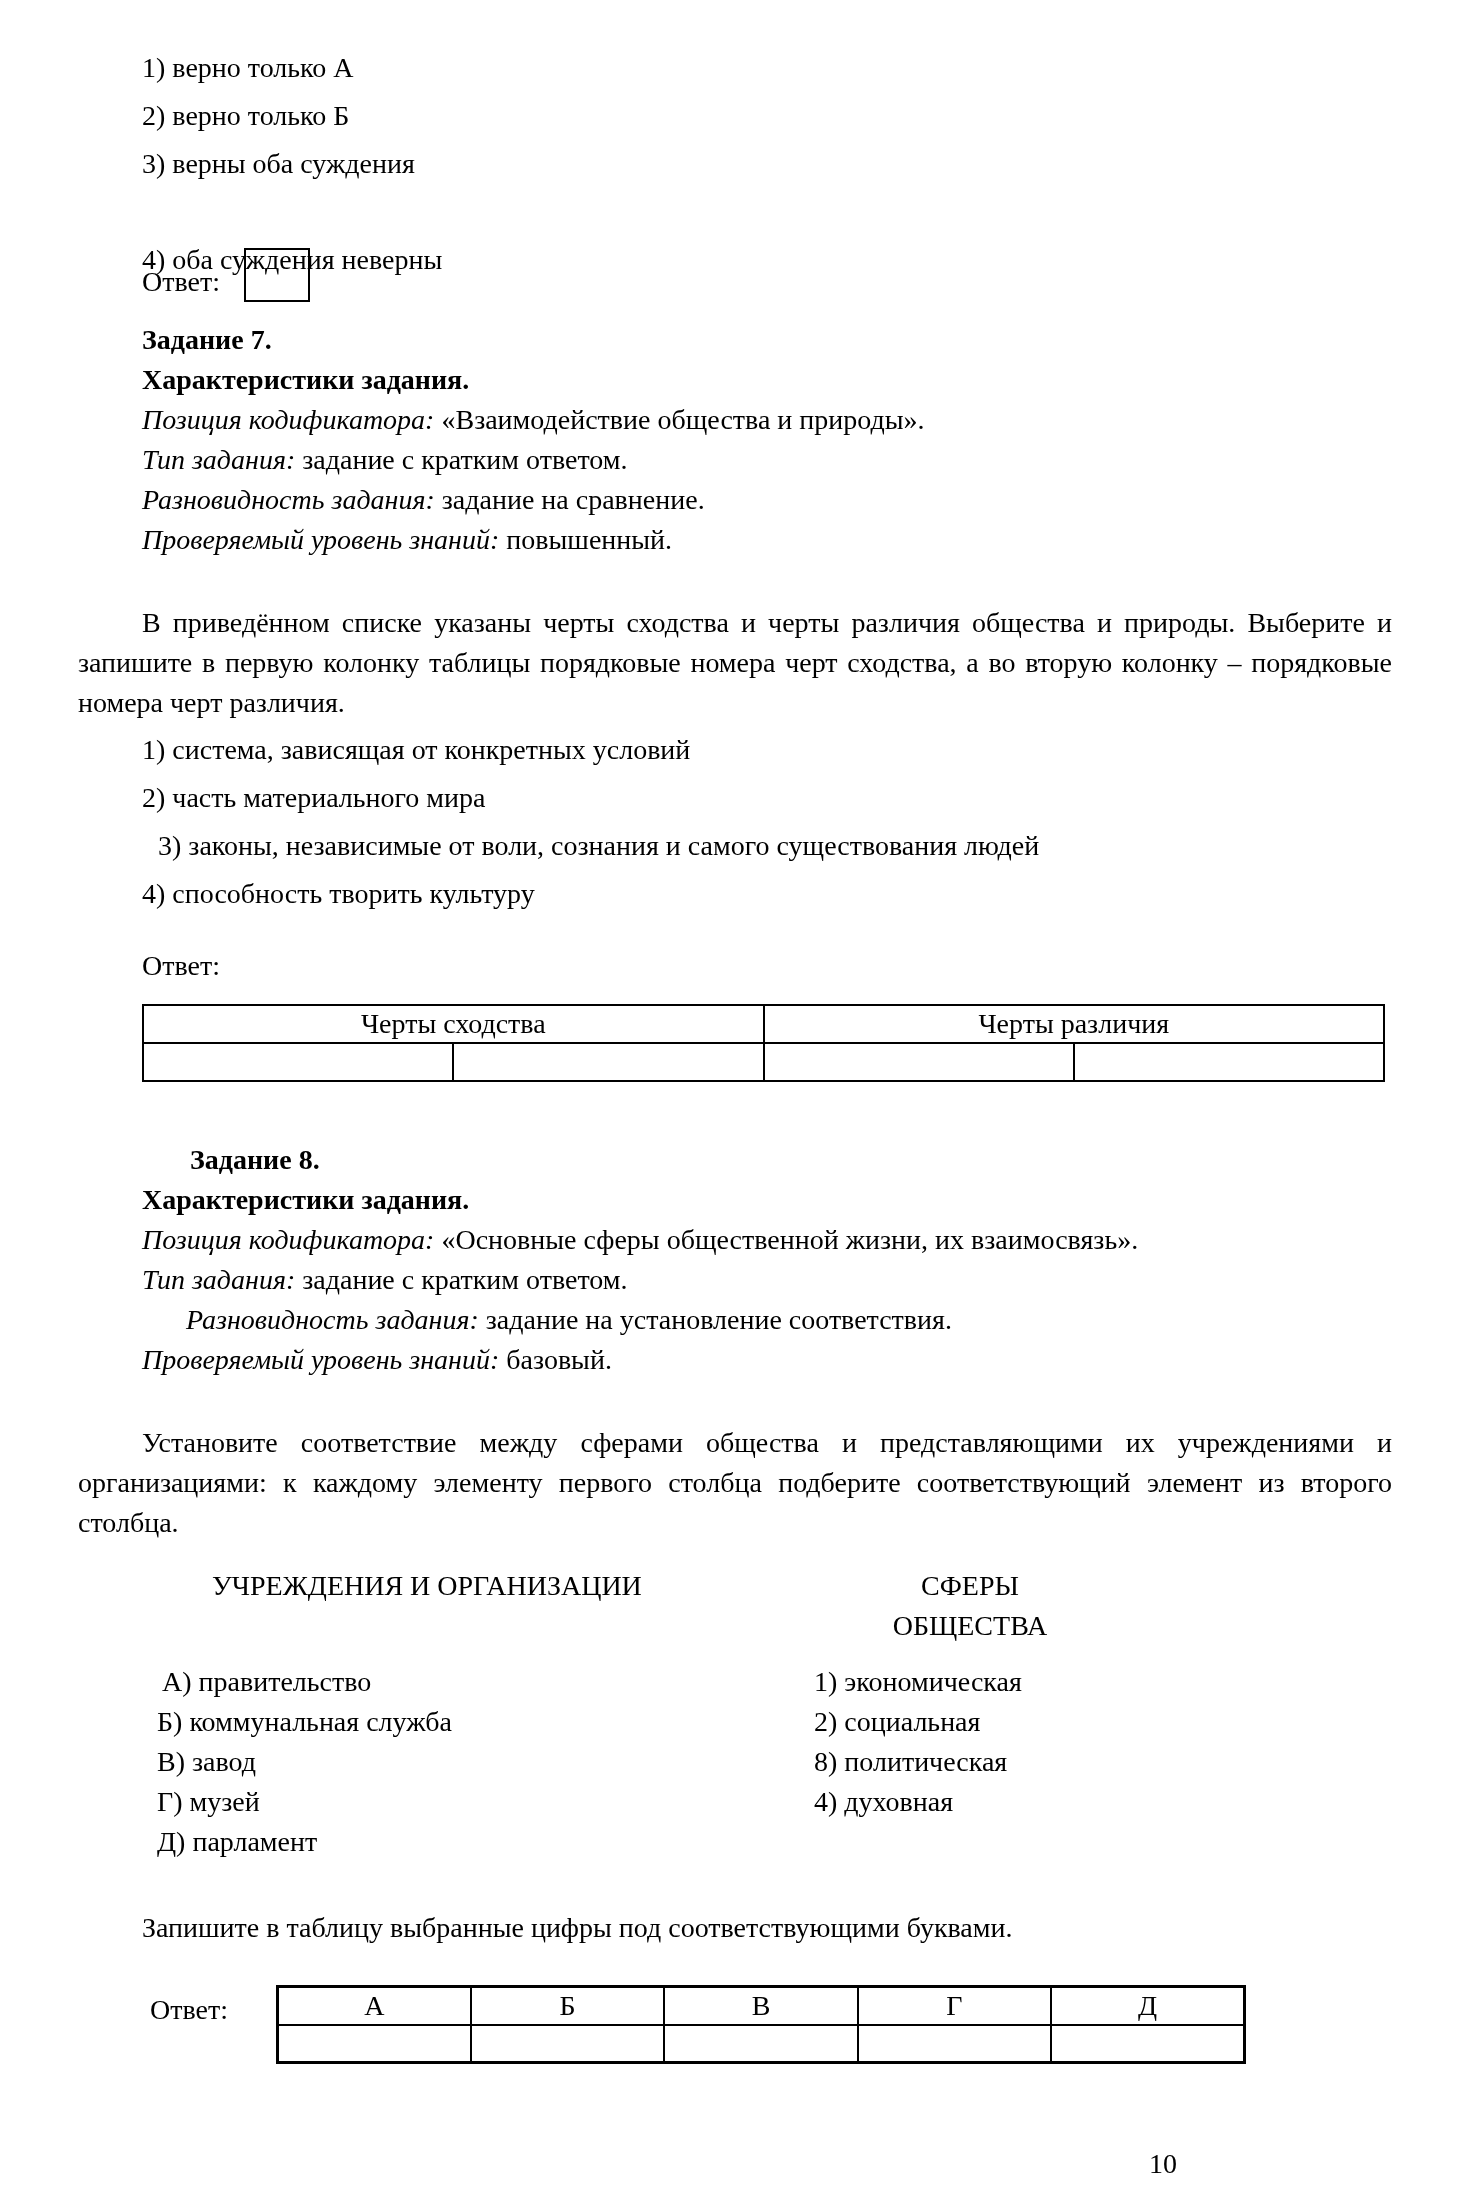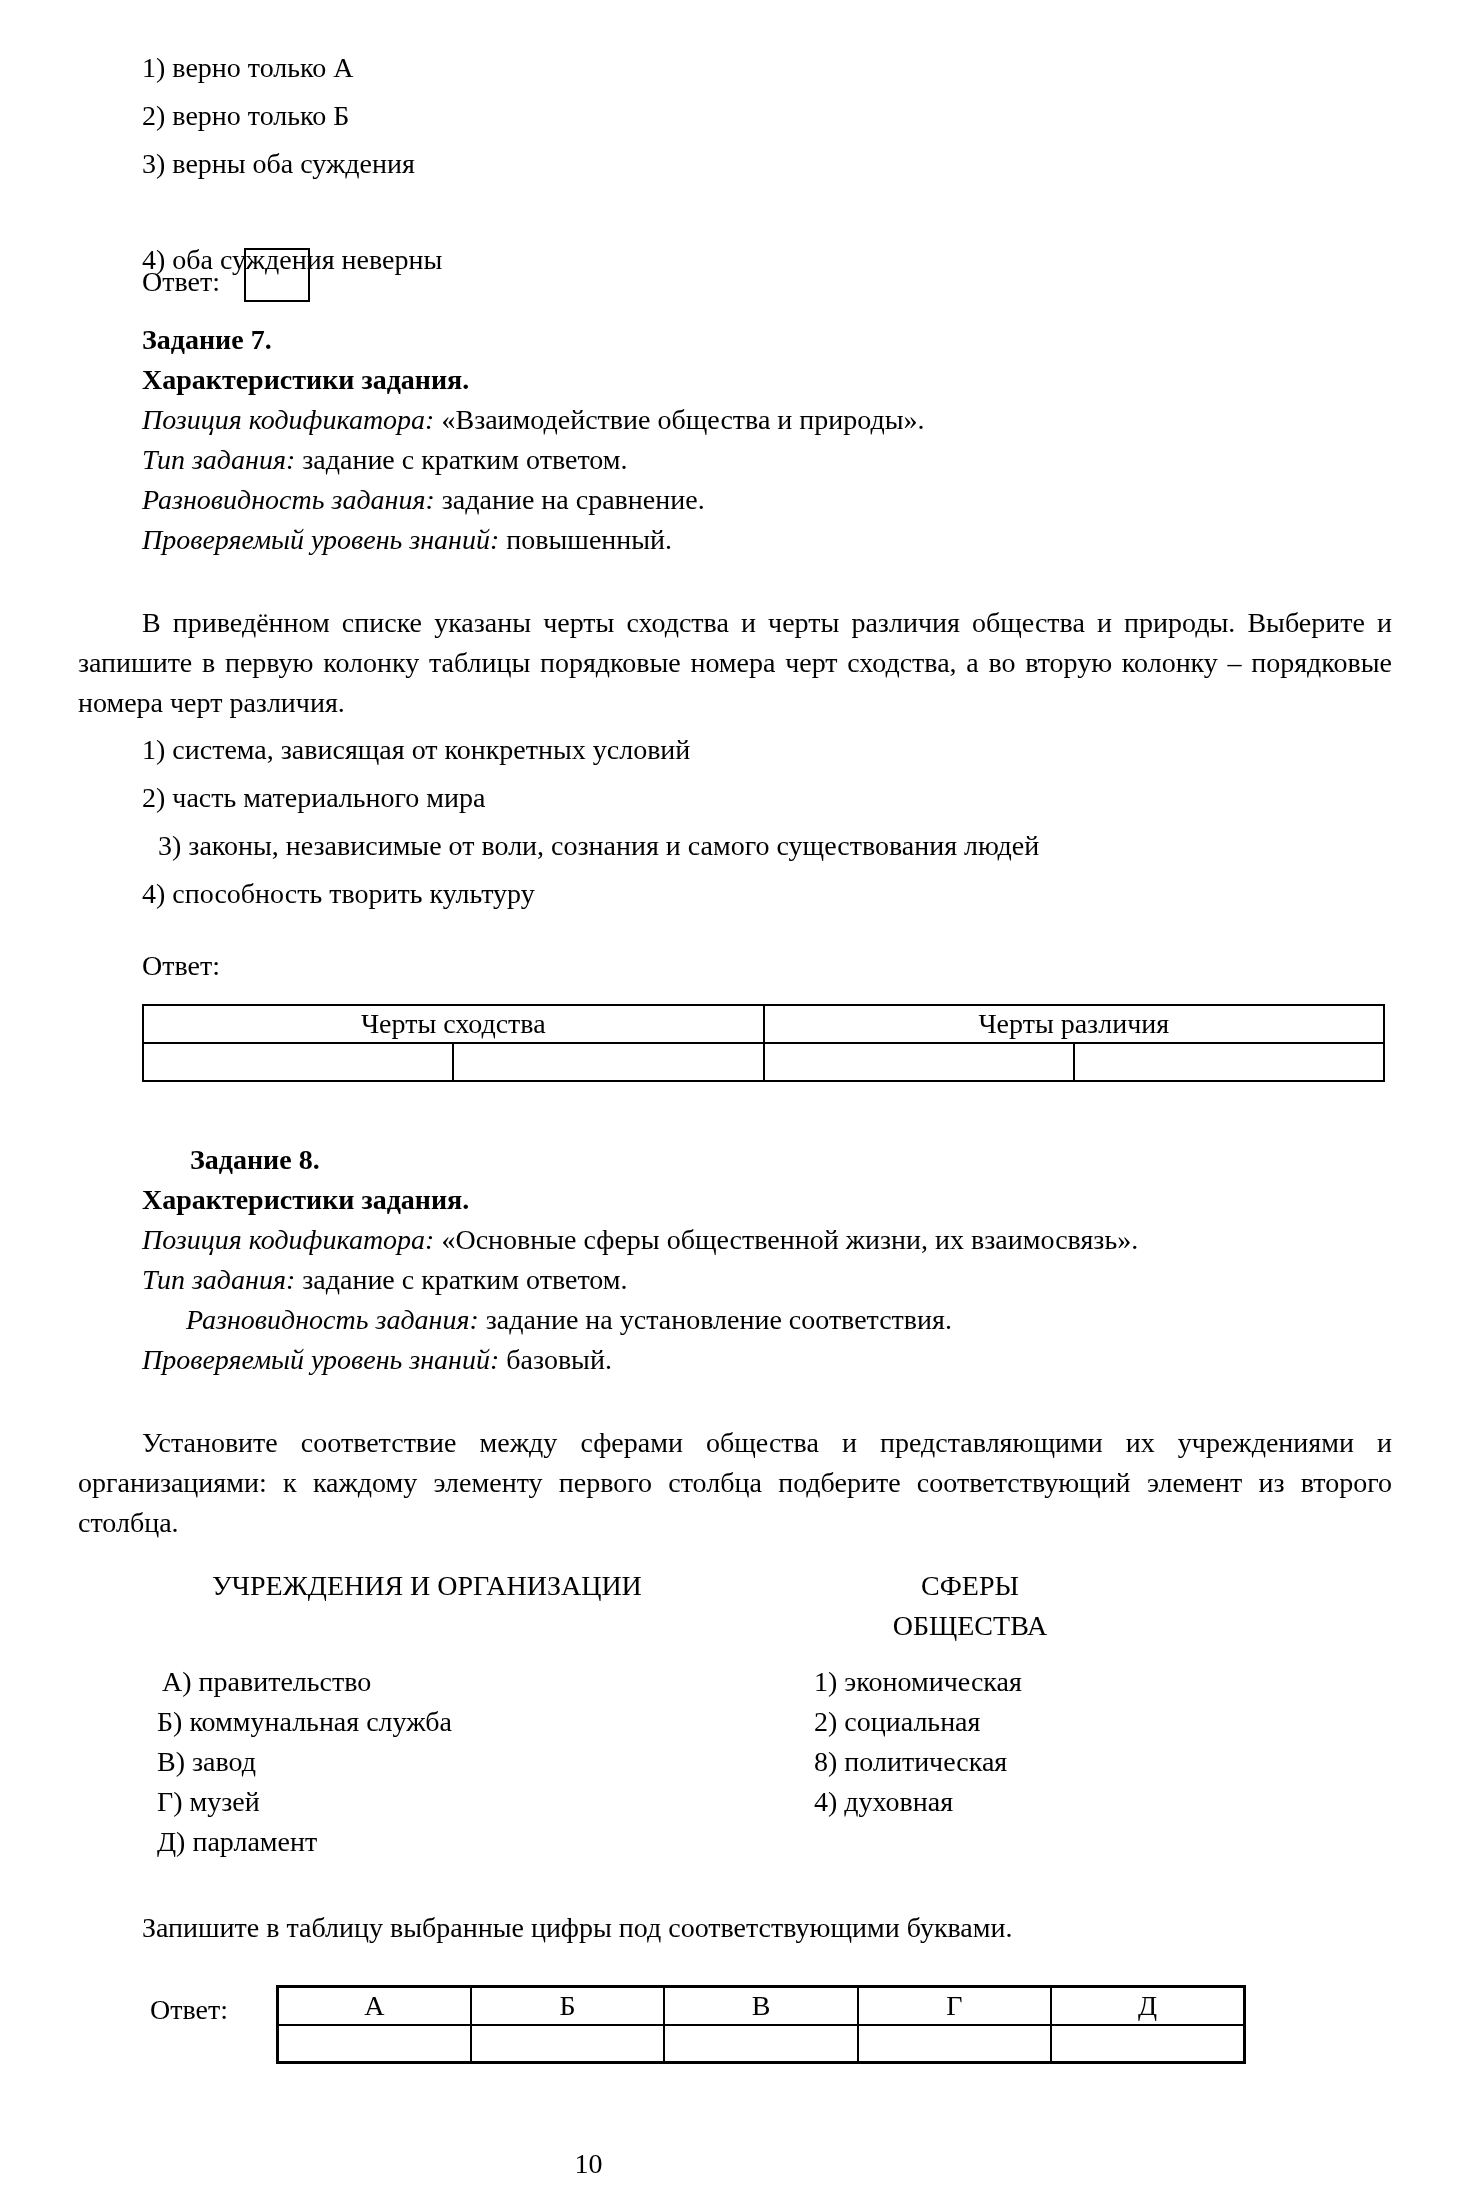--- a/index.html
+++ b/index.html
@@ -111,13 +111,13 @@
   <tr style="height:38px;">
     <td></td>
     <td></td>
     <td></td>
     <td></td>
     <td></td>
   </tr>
 </tbody>
   </table>
 
-<div class="abs" style="left:0; width:1177px; text-align:center; top:2150px;">10</div>
+<div class="abs" style="left:0; width:1177px; text-align:right; top:2150px;">10</div>
 
 </body></html>

